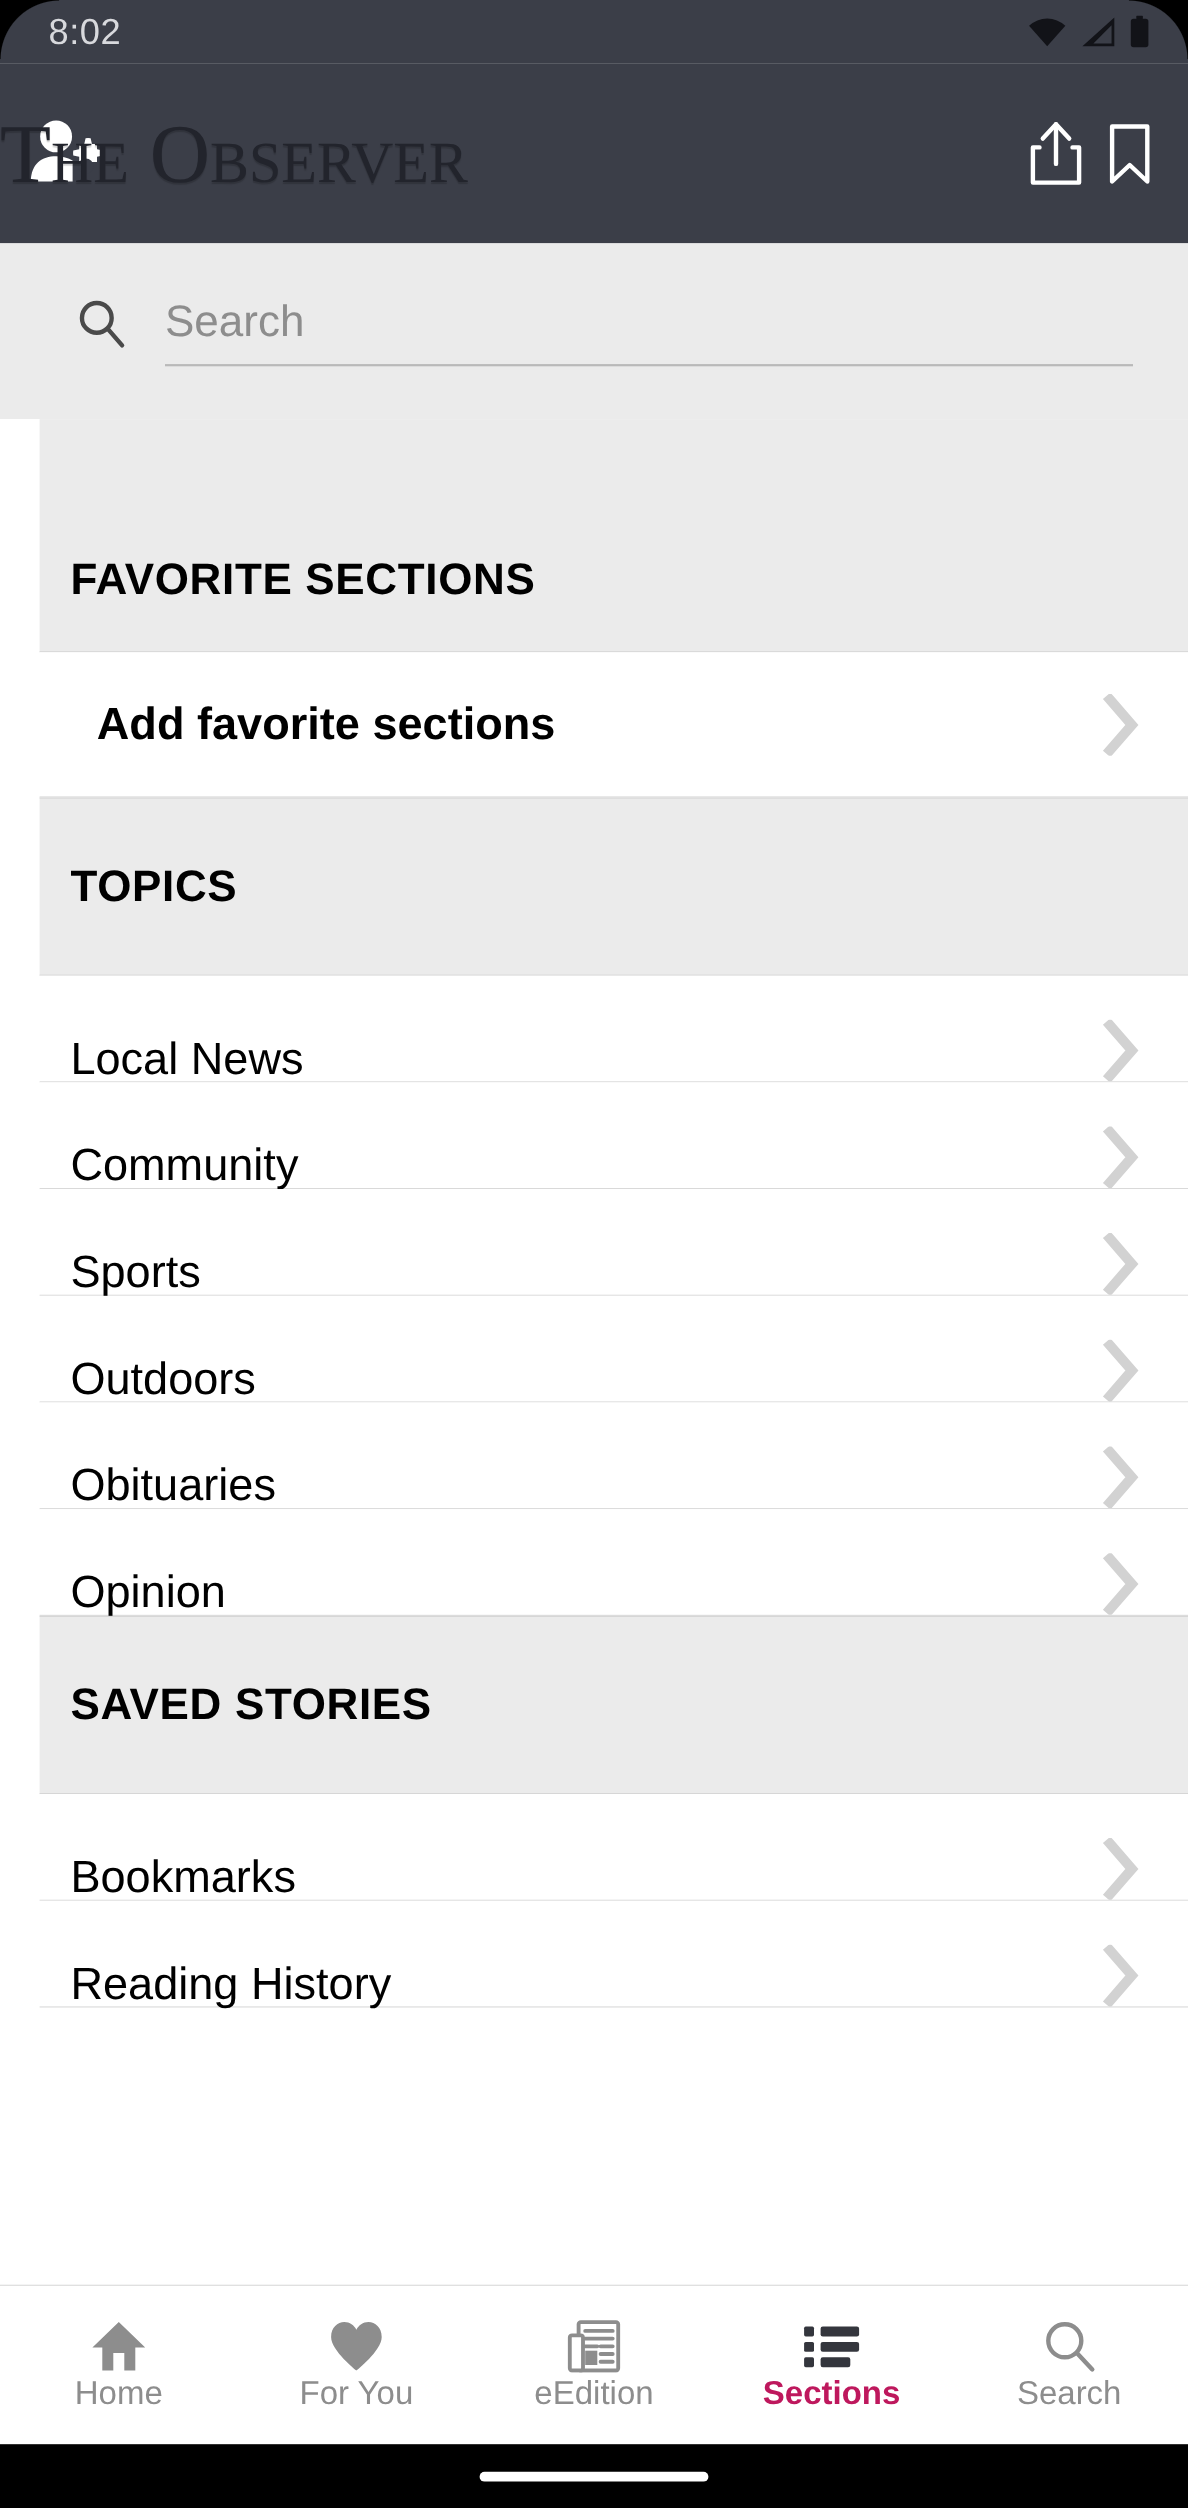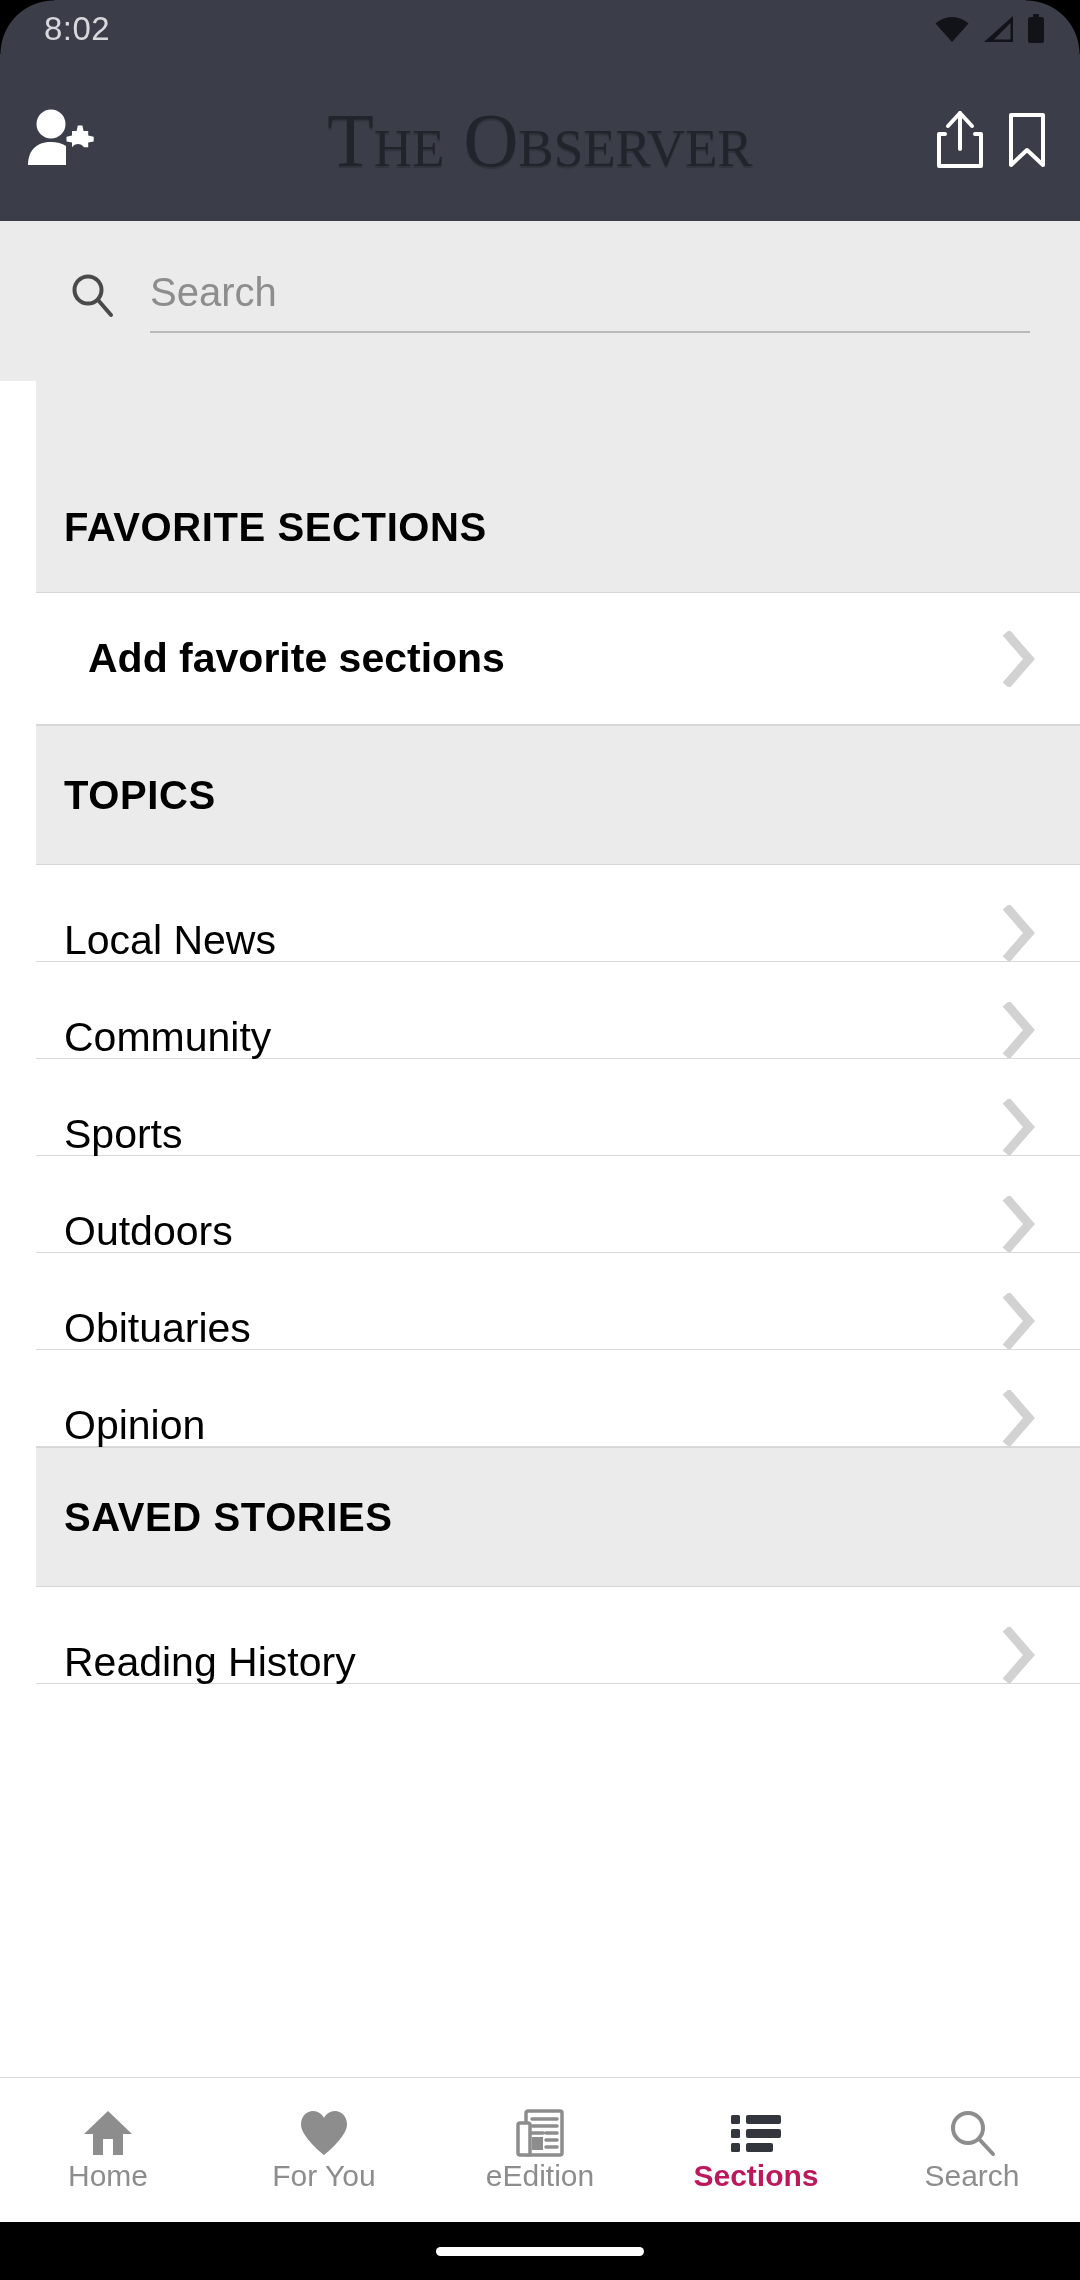--- a/index.html
+++ b/index.html
@@ -44,21 +44,21 @@
     background:#3b3e48;
     display:flex; align-items:center; justify-content:space-between;
     padding:0 30px 0 26px;
     position:relative;
   }
   .appbar-left { width:150px; display:flex; align-items:center; }
   .appbar-right { width:190px; display:flex; align-items:center; justify-content:flex-end; gap:18px; }
   .masthead {
     position:absolute; left:0; right:0; top:50%;
     transform:translateY(-50%);
-    text-align:center;
+    text-align:left;
     pointer-events:none;
   }
   .masthead-text {
     font-family:"Liberation Serif", serif;
     font-size:76px;
     letter-spacing:0px;
     color:#22242c;
     line-height:1;
     font-variant: small-caps;
     text-shadow:0 2px 1px rgba(0,0,0,.18);
@@ -100,21 +100,21 @@
     border-top:1px solid #d6d6d6;
     border-bottom:1px solid #d6d6d6;
     display:flex; align-items:center;
     padding-left:28px;
     font-size:40px;
     font-weight:bold;
     letter-spacing:.6px;
     color:#000;
     flex:0 0 auto;
   }
-  .section-head.tall  { height:140px; }
+  .section-head.tall  { height:162px; }
   .section-head.first { height:212px; border-top:0; align-items:flex-end; padding-bottom:42px; }
   .row {
     background:#fff;
     border-bottom:1px solid #d9d9d9;
     display:flex; align-items:center; justify-content:space-between;
     padding:0 44px 0 28px;
     flex:0 0 auto;
     height:132px;
   }
   .row.compact { height:97px;align-items:flex-end; }
@@ -285,20 +285,28 @@
       <span class="chev">
         <svg width="34" height="56" viewBox="0 0 34 56">
             <path d="M7 5 L27 28 L7 51" stroke="#d2d2d2" stroke-width="9" fill="none" stroke-linecap="square"></path>
           </svg>
       </span>
     </div>
 
     <div class="section-head tall">SAVED STORIES</div>
 
     <div class="row compact">
+      <span class="row-label">Bookmarks</span>
+      <span class="chev">
+        <svg width="34" height="56" viewBox="0 0 34 56">
+            <path d="M7 5 L27 28 L7 51" stroke="#d2d2d2" stroke-width="9" fill="none" stroke-linecap="square"></path>
+          </svg>
+      </span>
+    </div>
+    <div class="row compact">
       <span class="row-label">Reading History</span>
       <span class="chev">
         <svg width="34" height="56" viewBox="0 0 34 56">
             <path d="M7 5 L27 28 L7 51" stroke="#d2d2d2" stroke-width="9" fill="none" stroke-linecap="square"></path>
           </svg>
       </span>
     </div>
 
   </div>
 

